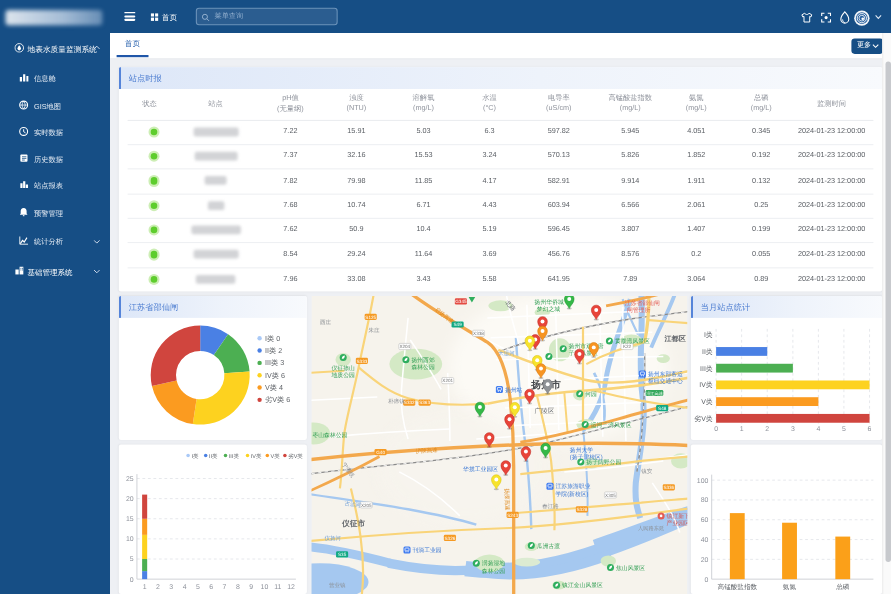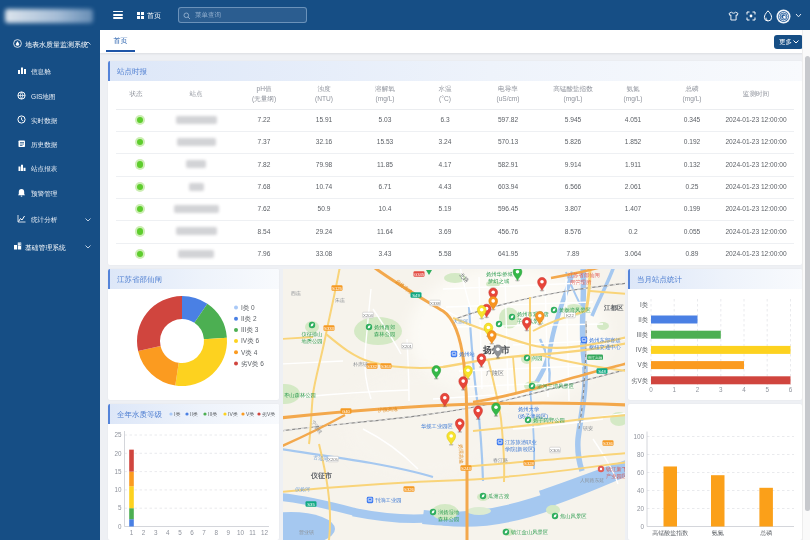--- a/index.html
+++ b/index.html
@@ -303,23 +303,20 @@
 <rect x="23" y="61.7" width="69.8" height="8" fill="#4caf52"></rect>
 <text x="20" y="83.2" font-size="6.3" fill="#5f6368" text-anchor="end">IV类</text>
 <rect x="23" y="76.9" width="139.5" height="8" fill="#fdd21f"></rect>
 <text x="20" y="98.4" font-size="6.3" fill="#5f6368" text-anchor="end">V类</text>
 <rect x="23" y="92.1" width="93.0" height="8" fill="#fb9b20"></rect>
 <text x="20" y="113.6" font-size="6.3" fill="#5f6368" text-anchor="end">劣V类</text>
 <rect x="23" y="107.3" width="139.5" height="8" fill="#d0453e"></rect>
 </svg>
     </div>
 <div class="panel" style="left:108px;top:404px;width:171px;height:136px">
-<div class="pstrip">
-        <div class="ptitle">全年水质等级</div>
-      </div>
 <svg class="abs" style="left:0;top:0" width="171" height="136" viewBox="0 0 171 136">
 <circle cx="63" cy="10" r="1.6" fill="#a9c9f7"></circle>
 <text x="66" y="12.2" font-size="5" fill="#5f6368">I类</text>
 <circle cx="79" cy="10" r="1.6" fill="#4a80e4"></circle>
 <text x="82" y="12.2" font-size="5" fill="#5f6368">II类</text>
 <circle cx="97" cy="10" r="1.6" fill="#4caf52"></circle>
 <text x="100" y="12.2" font-size="5" fill="#5f6368">III类</text>
 <circle cx="117" cy="10" r="1.6" fill="#fdd21f"></circle>
 <text x="120" y="12.2" font-size="5" fill="#5f6368">IV类</text>
 <circle cx="135" cy="10" r="1.6" fill="#fb9b20"></circle>

